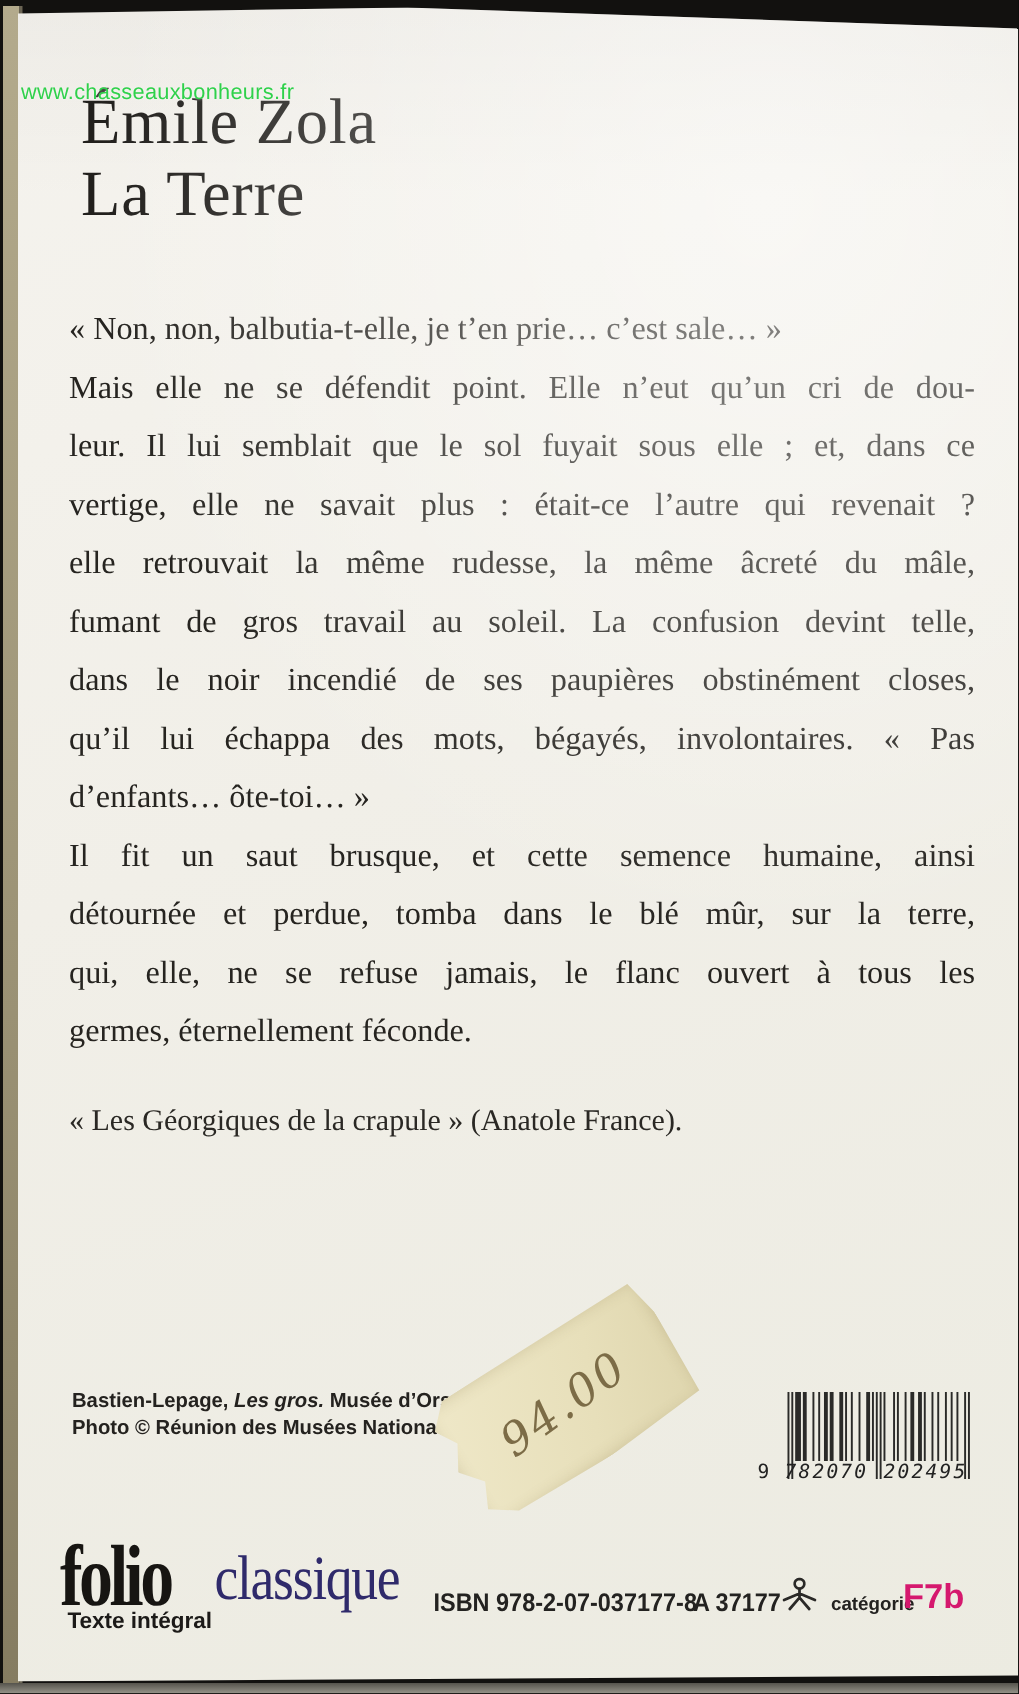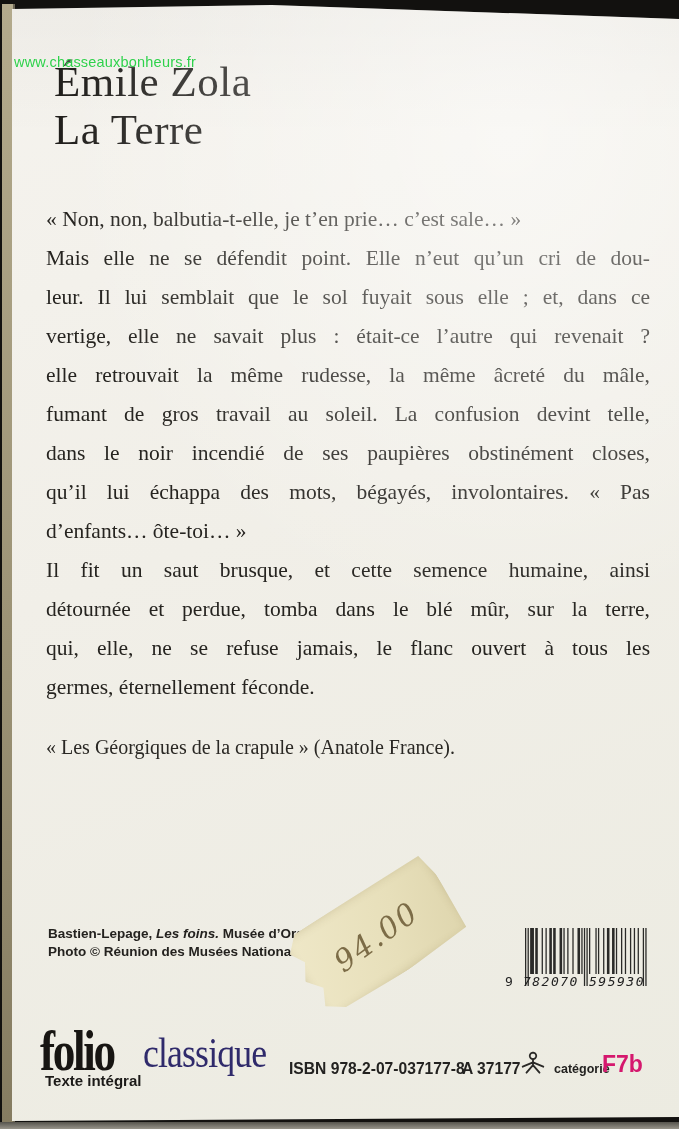--- a/index.html
+++ b/index.html
@@ -89,21 +89,21 @@
       <div class="line">d’enfants… ôte-toi… »</div>
       <div class="line j">Il fit un saut brusque, et cette semence humaine, ainsi</div>
       <div class="line j">détournée et perdue, tomba dans le blé mûr, sur la terre,</div>
       <div class="line j">qui, elle, ne se refuse jamais, le flanc ouvert à tous les</div>
       <div class="line">germes, éternellement féconde.</div>
     </div>
 
     <div class="abs attrib">« Les Géorgiques de la crapule » (Anatole France).</div>
 
     <div class="abs credits">
-      <div><span>Bastien-Lepage, </span><i>Les foins.</i><span> Musée d’Orsay, Paris.</span></div>
+      <div><span>Bastien-Lepage, </span><i>Les gros.</i><span> Musée d’Orsay, Paris.</span></div>
       <div>Photo © Réunion des Musées Nationaux.</div>
     </div>
 
     <div class="abs sticker">
       <span class="price">94.00</span>
     </div>
 
     <div class="abs barcode">
       <svg width="126" height="60" viewBox="0 0 126 60">
           <rect x="2.00" y="0" width="1.28" height="58" fill="#2a2a28"></rect>
@@ -133,21 +133,21 @@
           <rect x="101.84" y="0" width="1.28" height="46" fill="#2a2a28"></rect>
           <rect x="106.96" y="0" width="1.28" height="46" fill="#2a2a28"></rect>
           <rect x="110.80" y="0" width="1.28" height="46" fill="#2a2a28"></rect>
           <rect x="114.64" y="0" width="1.28" height="46" fill="#2a2a28"></rect>
           <rect x="119.76" y="0" width="1.28" height="58" fill="#2a2a28"></rect>
           <rect x="122.32" y="0" width="1.28" height="58" fill="#2a2a28"></rect>
         </svg>
       <div class="bdigits">
         <span>9</span>
         <span class="g">782070</span>
-        <span class="g">595930</span>
+        <span class="g">202495</span>
       </div>
     </div>
 
     <div class="abs brand">folio</div>
     <div class="abs collection">classique</div>
     <div class="abs tagline">Texte intégral</div>
     <div class="abs isbn">ISBN 978-2-07-037177-8</div>
     <div class="abs printcode">A 37177</div>
 
     <svg class="abs emblem" width="26" height="26" viewBox="0 0 24 22">

